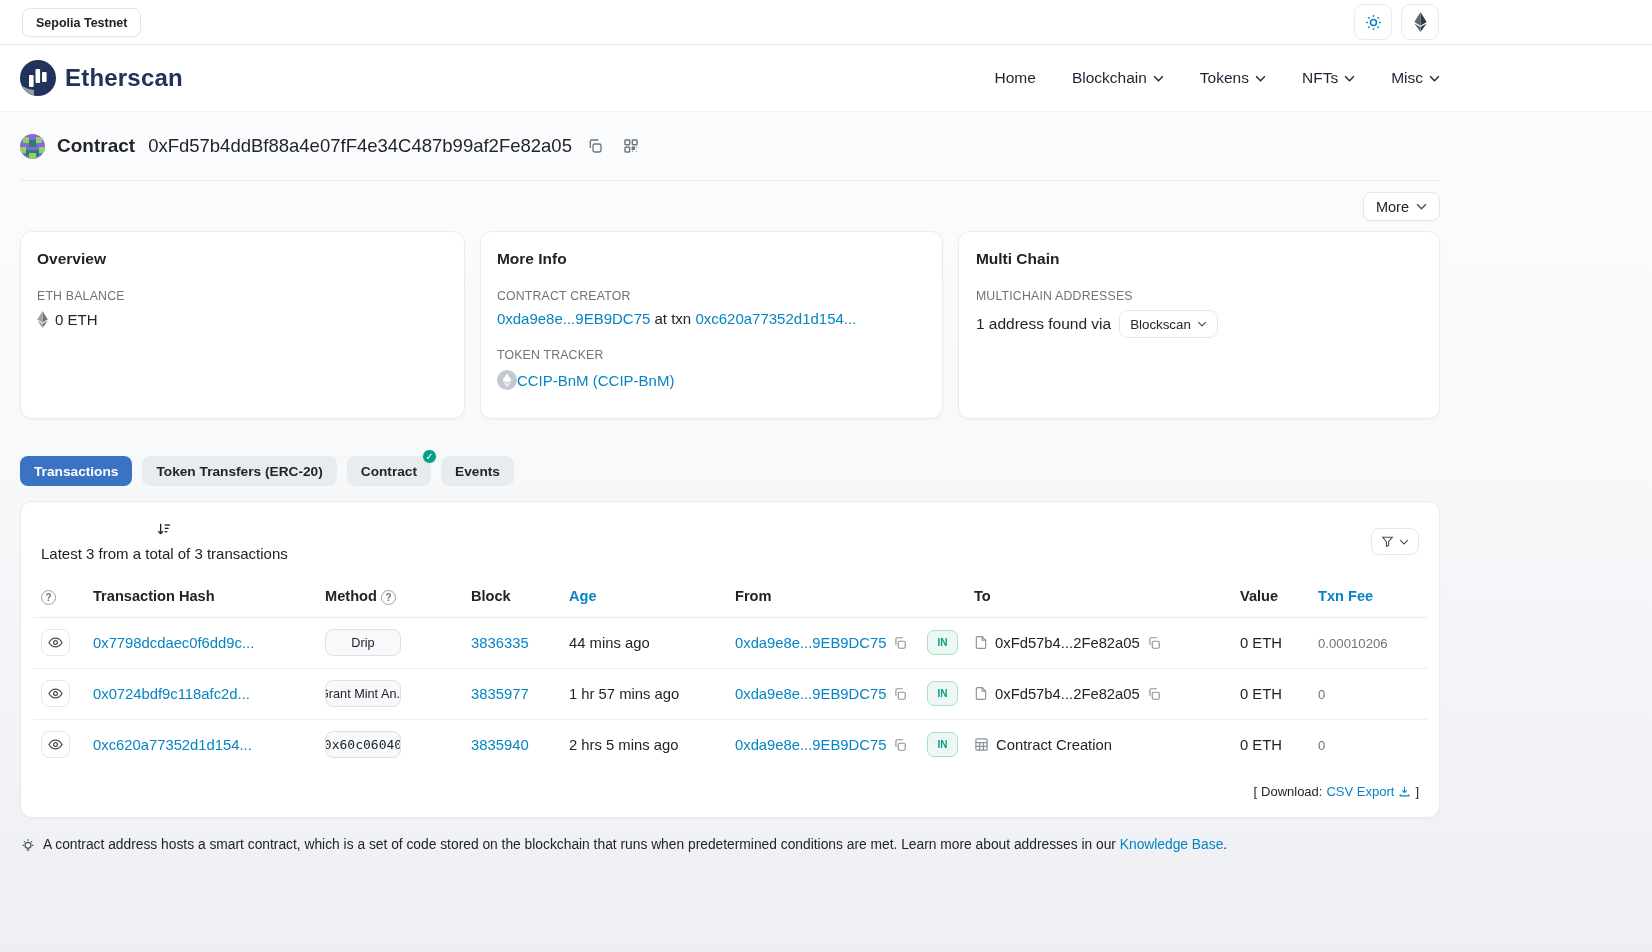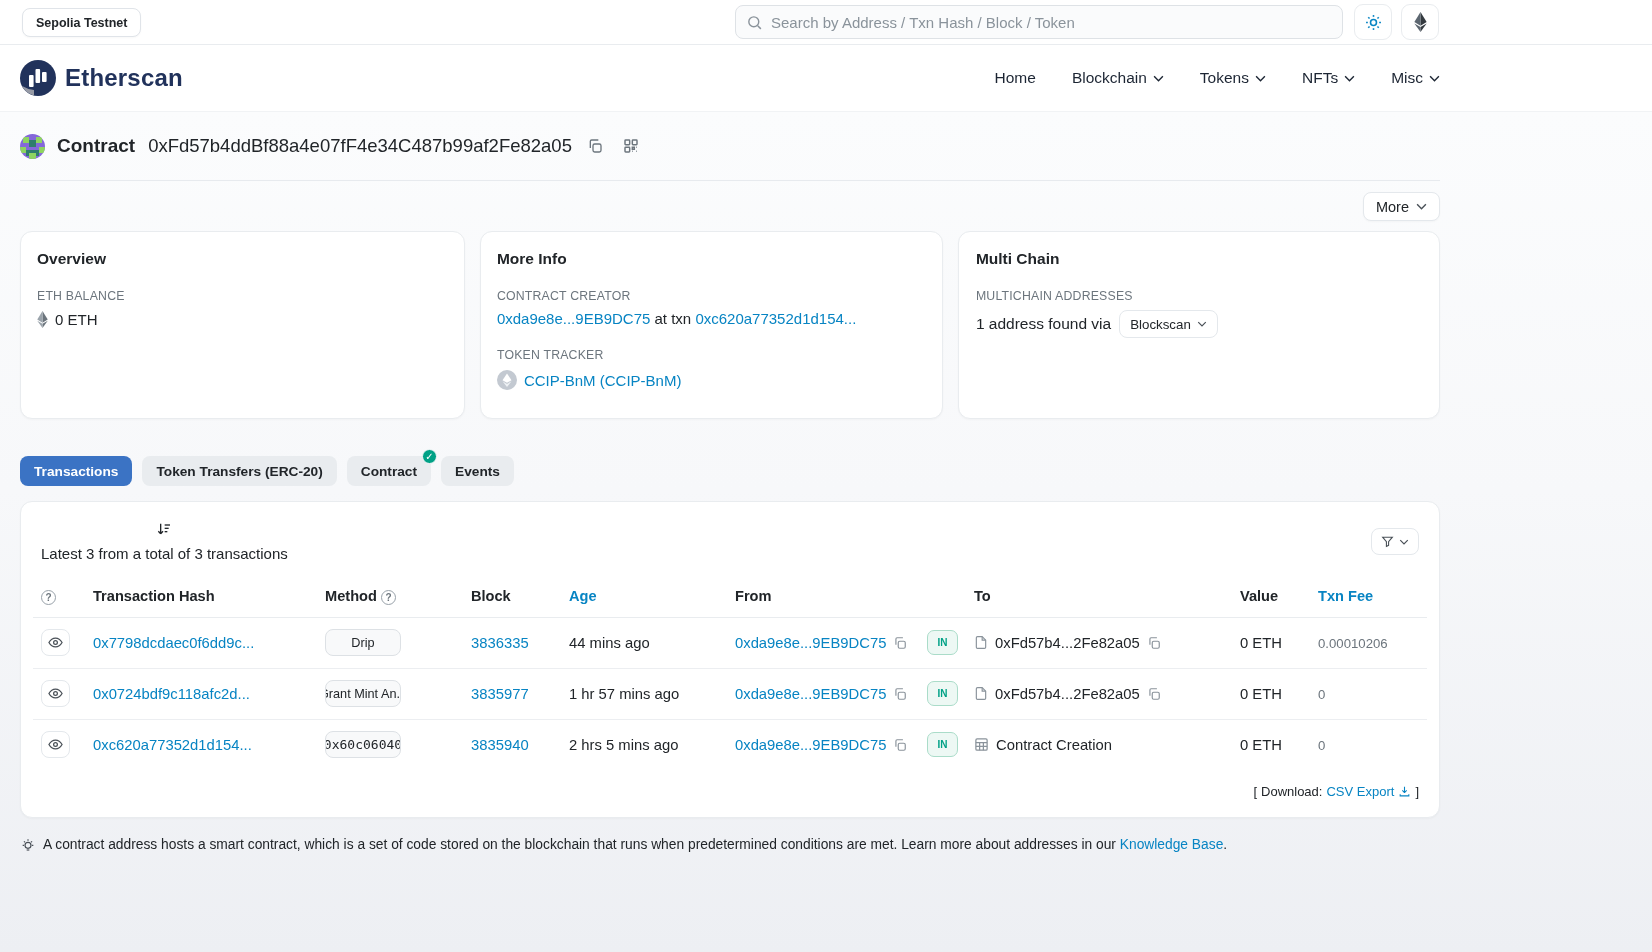--- a/index.html
+++ b/index.html
@@ -46,21 +46,21 @@
 
   .cards { display:flex; gap:15px; margin-top:10px; }
   .card { background:#fff; border:1px solid #e9ecef; border-radius:12px; box-shadow:0 1px 2px rgba(0,0,0,.03);
     height:188px; padding:18px 16px; }
   .card.c1 { width:465px; } .card.c2 { width:484px; } .card.c3 { width:504px;padding-left:17px; }
   .card-title { font-size:15.5px; font-weight:bold; color:#212529; }
   .mini-label { font-size:12.3px; color:#6c757d; letter-spacing:.2px; margin-top:21px; }
   .val-row { display:flex; align-items:center; gap:7px; margin-top:8px; font-size:15px; color:#212529; }
   .link { color:#0784c3; text-decoration:none; cursor:pointer; }
   .creator-line { margin-top:7px; font-size:15px; color:#212529; }
-  .token-row { display:flex; align-items:center; gap:7px; margin-top:8px; font-size:15px; }
+  .token-row { display:flex; align-items:center; margin-top:8px; font-size:15px; }
   .mc-line { display:flex; align-items:center; gap:8px; margin-top:7px; font-size:15.5px; color:#212529; }
   .mc-btn { display:flex; align-items:center; gap:6px; height:28px; padding:0 10px; background:#fff;
     border:1px solid #e4e8ec; border-radius:8px; font-size:13.3px; color:#212529; cursor:pointer; }
 
   
   .tabs { display:flex; align-items:center; gap:10px; margin-top:37px; }
   .tab { position:relative; height:30px; padding:0 14px; display:flex; align-items:center; border-radius:8px;
     background:#e9ecef; color:#212529; font-size:13.7px; font-weight:bold; cursor:pointer; }
   .tab.active { background:#3b73c4; color:#fff; }
   .check-badge { position:absolute; top:-7px; right:-6px; width:15px; height:15px; border-radius:50%;
@@ -97,29 +97,20 @@
   .note-row { display:flex; align-items:flex-start; gap:7px; margin-top:19px; font-size:13.8px; color:#212529; }
   .note-row svg { margin-top:1px; flex:0 0 auto; }
 
   .icongap { display:flex; align-items:center; }
 </style>
 </head>
 <body>
 
 <div class="topbar">
   <button class="net-badge">Sepolia Testnet</button>
-  <div class="searchbox">
-    <span class="icongap">
-      <svg width="17" height="17" viewBox="0 0 24 24" fill="none" stroke="#8a939b" stroke-width="2">
-          <circle cx="11" cy="11" r="7"></circle>
-          <line x1="16.5" y1="16.5" x2="21" y2="21"></line>
-        </svg>
-    </span>
-    <input placeholder="Search by Address / Txn Hash / Block / Token" style="">
-  </div>
   <button class="icon-btn theme">
     <span class="icongap">
       <svg width="17" height="17" viewBox="0 0 24 24" fill="none" stroke="#0784c3" stroke-width="2.2">
           <circle cx="12" cy="12" r="4.2"></circle>
           <line x1="12" y1="1.5" x2="12" y2="4"></line>
           <line x1="12" y1="20" x2="12" y2="22.5"></line>
           <line x1="1.5" y1="12" x2="4" y2="12"></line>
           <line x1="20" y1="12" x2="22.5" y2="12"></line>
           <line x1="4.6" y1="4.6" x2="6.4" y2="6.4"></line>
           <line x1="17.6" y1="17.6" x2="19.4" y2="19.4"></line>

